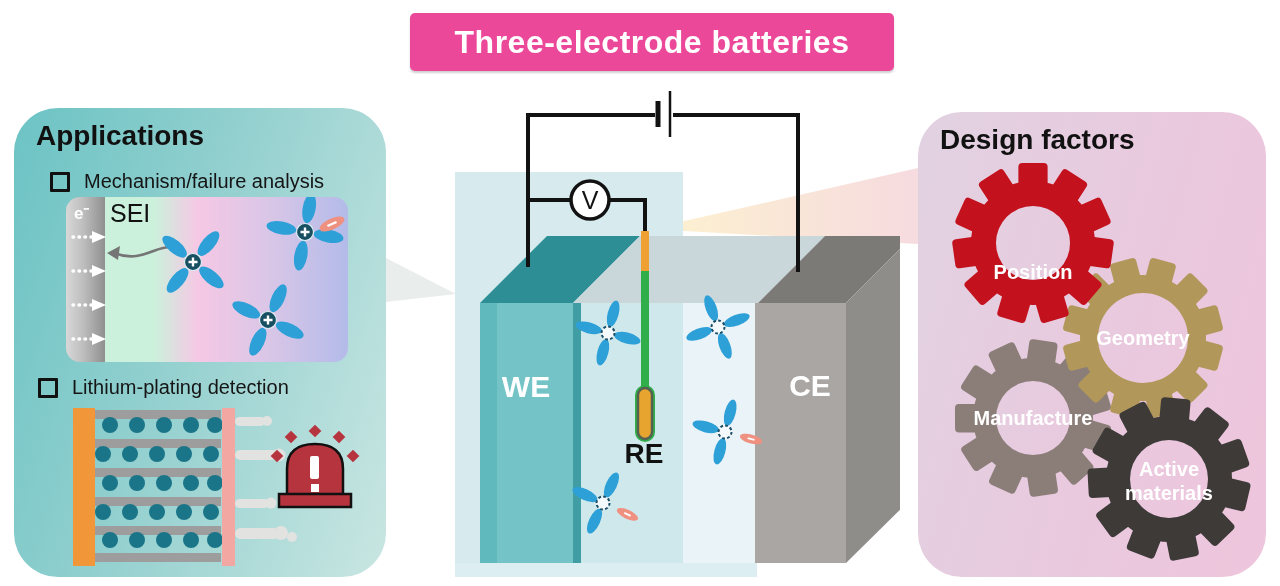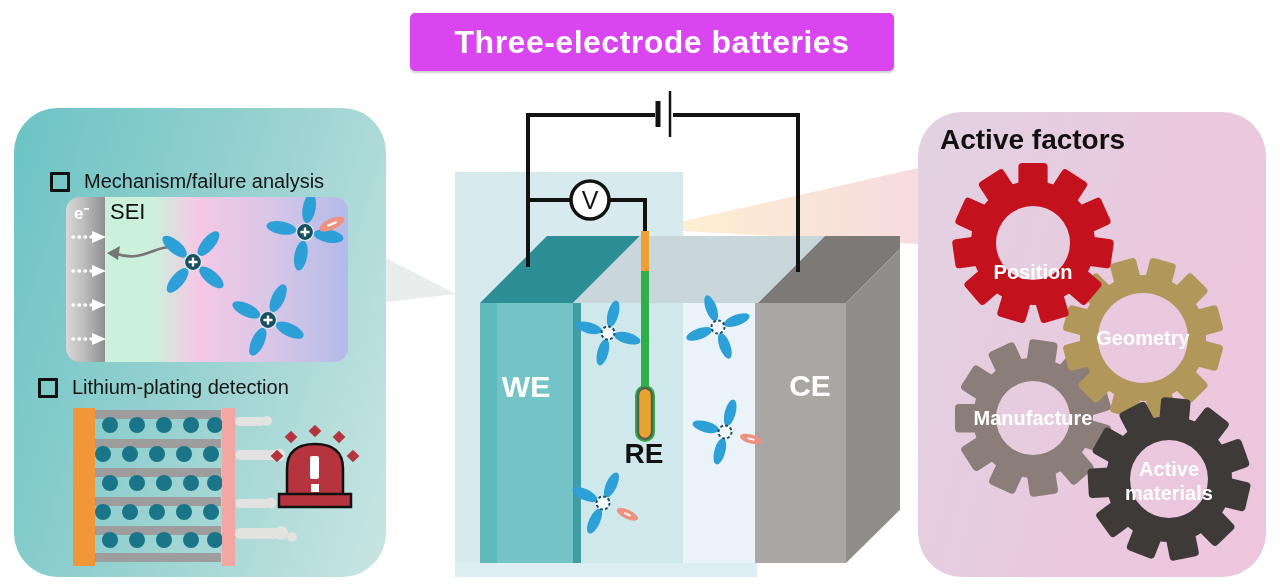--- a/index.html
+++ b/index.html
@@ -1,41 +1,41 @@
 <!DOCTYPE html>
 <html><head>
 <meta charset="utf-8">
 <style>
   html,body{margin:0;padding:0;background:#fff;}
   #stage{position:relative;width:1280px;height:586px;background:#fff;overflow:hidden;
          font-family:"Liberation Sans",sans-serif;}
   svg{display:block;}
   
-  #banner{position:absolute;left:410px;top:13px;width:484px;height:58px;background:#d946ef;
+  #banner{position:absolute;left:410px;top:13px;width:484px;height:58px;background:#ec4899;
           border-radius:5px;color:#fff;font-size:32px;font-weight:700;text-align:center;
           line-height:58px;z-index:3;box-shadow:0 2px 2px rgba(120,120,120,.35);letter-spacing:.5px;}
   
   .panel{position:absolute;border-radius:44px;z-index:2;}
   #panel-left{left:14px;top:108px;width:372px;height:469px;
       background:linear-gradient(108deg,#6cc3c4 0%,#93d0cf 45%,#c9e6e2 100%);}
   #panel-right{left:918px;top:112px;width:348px;height:465px;overflow:hidden;
       background:linear-gradient(105deg,#e1d2e1 0%,#e9c9de 55%,#eec5dc 100%);}
   .panel-heading{position:absolute;left:22px;top:12px;font-size:28px;font-weight:700;color:#111;}
   .check-row{position:absolute;left:24px;display:flex;align-items:center;gap:14px;}
   .checkbox{width:14px;height:14px;border:3px solid #111;border-radius:1px;flex:0 0 auto;}
   .check-label{font-size:20px;color:#151515;}
   #sei-box{position:absolute;left:52px;top:89px;width:282px;height:165px;border-radius:14px;
            overflow:hidden;}
   #sei-gray{position:absolute;left:0;top:0;width:39px;height:100%;
            background:linear-gradient(90deg,#d8d8d8 0%,#bdbdbd 45%,#8f8f8f 100%);}
   #sei-grad{position:absolute;left:39px;top:0;right:0;height:100%;
            background:linear-gradient(90deg,#cbf1dc 0%,#cbf1dc 20%,#f5c8e4 38%,#d9c6e7 68%,#b3bbe9 100%);}
   #sei-svg{position:absolute;left:0;top:0;}
   #electron-label{position:absolute;left:8px;top:4px;color:#fff;font-size:17px;font-weight:700;}
-  #sei-label{position:absolute;left:44px;top:2px;color:#111;font-size:22px;}
+  #sei-label{position:absolute;left:44px;top:2px;color:#111;font-size:25px;}
   #plating-svg{position:absolute;left:50px;top:292px;}
   
   #beams-svg{position:absolute;left:0;top:0;z-index:1;}
   #cell-svg{position:absolute;left:420px;top:85px;z-index:2;}
   #cell-svg text{font-family:"Liberation Sans",sans-serif;}
   
   #gears-svg{position:absolute;left:0;top:0;}
   .gear-label{position:absolute;transform:translate(-50%,-50%);color:#fff;font-size:20px;
               font-weight:700;text-align:center;white-space:nowrap;z-index:2;}
   #gear-label-3{white-space:normal;width:118px;line-height:1.2;}
@@ -52,20 +52,21 @@
           <stop offset="1" stop-color="#f6dbdf"></stop>
       </linearGradient>
     </defs>
     <polygon points="386,258 456,294 386,302" fill="#e9edec"></polygon>
     <polygon points="649,229 918,168 918,244" fill="url(#beamGrad)"></polygon>
   </svg>
 
   <div id="banner">Three-electrode batteries</div>
 
   <div id="panel-left" class="panel">
+    <div class="panel-heading">Applications</div>
 
     <div class="check-row" style="top:62px;padding-left:12px;">
       <span class="checkbox"></span>
       <span class="check-label">Mechanism/failure analysis</span>
     </div>
 
     <div id="sei-box">
       <div id="sei-gray"></div>
       <div id="sei-grad"></div>
       <svg id="sei-svg" width="282" height="165" viewBox="0 0 282 165">
@@ -319,19 +320,19 @@
           <rect x="100.37731419420024" y="51" width="29.245371611599527" height="26" rx="4" fill="#c3111d" transform="rotate(163.63636363636363 115 131)"></rect>
           <rect x="100.37731419420024" y="51" width="29.245371611599527" height="26" rx="4" fill="#c3111d" transform="rotate(196.36363636363637 115 131)"></rect>
           <rect x="100.37731419420024" y="51" width="29.245371611599527" height="26" rx="4" fill="#c3111d" transform="rotate(229.0909090909091 115 131)"></rect>
           <rect x="100.37731419420024" y="51" width="29.245371611599527" height="26" rx="4" fill="#c3111d" transform="rotate(261.8181818181818 115 131)"></rect>
           <rect x="100.37731419420024" y="51" width="29.245371611599527" height="26" rx="4" fill="#c3111d" transform="rotate(294.54545454545456 115 131)"></rect>
           <rect x="100.37731419420024" y="51" width="29.245371611599527" height="26" rx="4" fill="#c3111d" transform="rotate(327.27272727272725 115 131)"></rect>
           <path d="M 177,131 A 62 62 0 1 0 53,131 A 62 62 0 1 0 177,131 Z
                M 152,131 A 37 37 0 1 1 78,131 A 37 37 0 1 1 152,131 Z" fill="#c3111d" fill-rule="evenodd"></path>
         </g>
       </svg>
-    <div class="panel-heading">Active factors</div>
+    <div class="panel-heading">Design factors</div>
     <div class="gear-label" id="gear-label-0" style="left:115px;top:131px;margin-top:29px;">Position</div>
     <div class="gear-label" id="gear-label-1" style="left:225px;top:226px;">Geometry</div>
     <div class="gear-label" id="gear-label-2" style="left:115px;top:306px;">Manufacture</div>
     <div class="gear-label" id="gear-label-3" style="left:251px;top:369px;">Active materials</div>
   </div>
 </div>
 
 </body></html>

